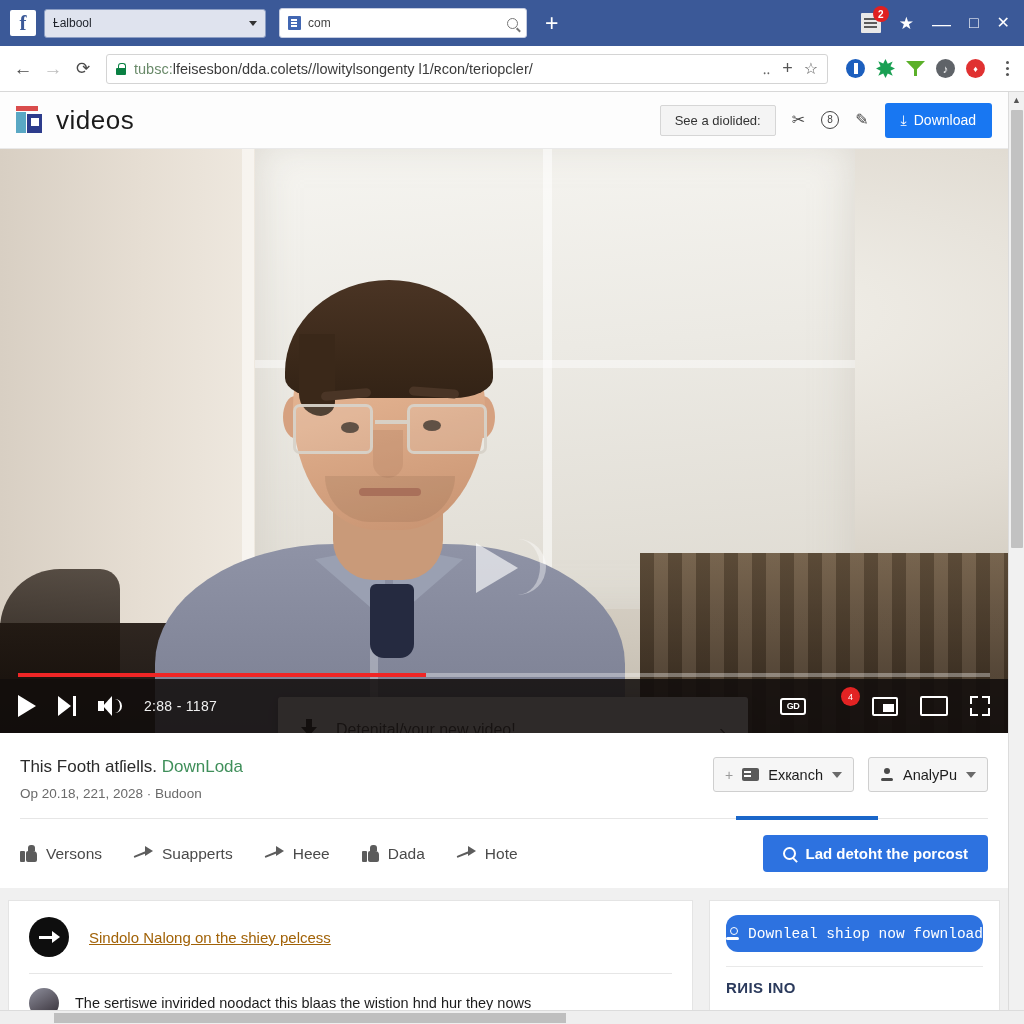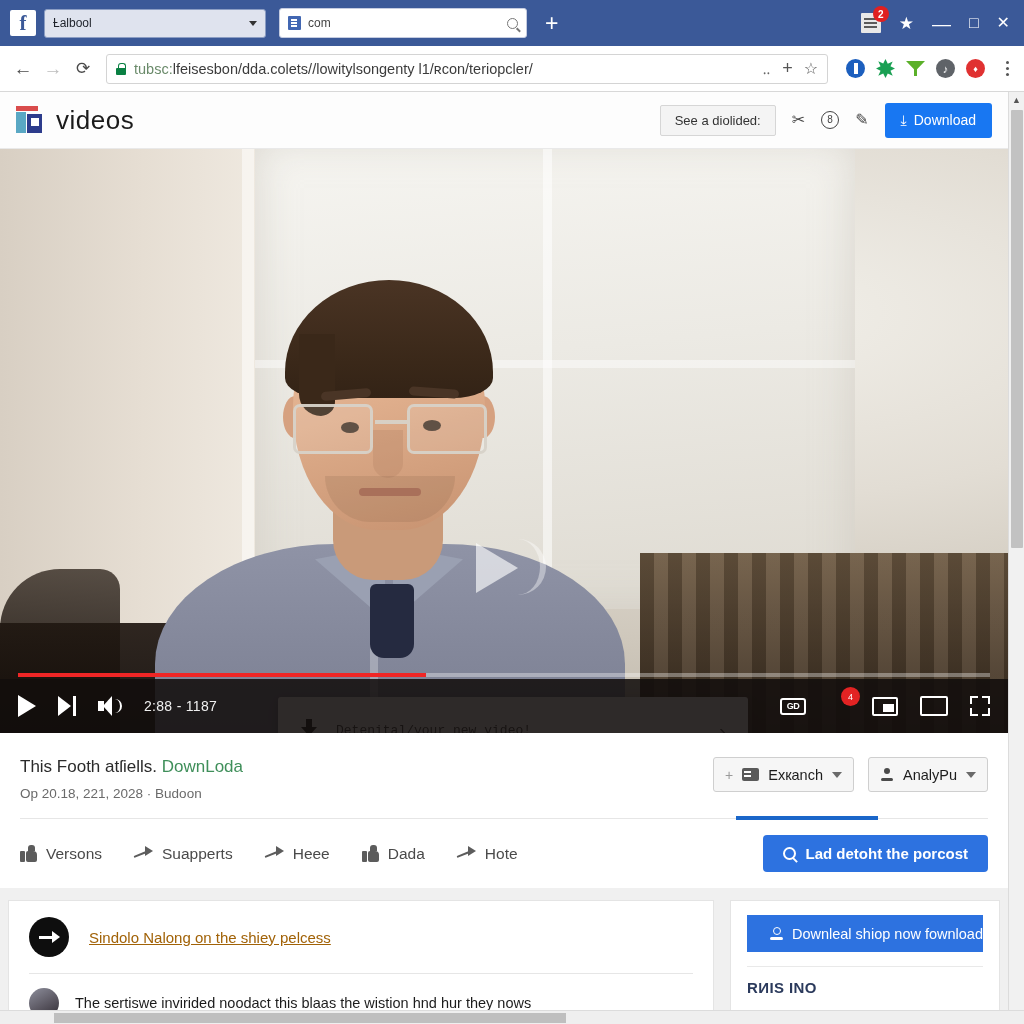--- a/index.html
+++ b/index.html
@@ -444,21 +444,21 @@
     width: 18px; height: 22px; position: relative; flex-shrink: 0;
   }
   .dl-arrow::before {
     content:""; position:absolute; left:6px; top:0; width:6px; height:9px; background:#1b1b1b;
   }
   .dl-arrow::after {
     content:""; position:absolute; left:1px; top:8px;
     border-left: 8px solid transparent; border-right: 8px solid transparent;
     border-top: 9px solid #1b1b1b;
   }
-  .promo-text { flex: 1; font-size: 13px; color: #3a3a3a; font-family: Liberation Mono, monospace; }
+  .promo-text { flex: 1; font-size: 16px; color: #3a3a3a; }
   .promo-chev { font-size: 21px; color: #555; line-height: 1; }
 
   
   .controls {
     position: absolute; left: 0; bottom: 0;
     width: 1008px; height: 54px;
     background: rgba(18,14,12,0.88);
   }
   .progress-track {
     position: absolute; left: 18px; top: -6px;
@@ -700,24 +700,24 @@
     flex: 1;
     margin-right: 8px;
     background: #fff;
     border: 1px solid #e4e4e4;
     padding: 14px 16px;
   }
   .btn-side {
     width: 100%;
     background: #2d72e0;
     color: #fff;
-    border: none; border-radius: 0;
+    border: none; border-radius: 12px;
     height: 37px;
     display: flex; align-items: center; justify-content: flex-end; gap: 9px;
-    font-size: 14.5px; white-space: nowrap;
+    font-size: 14.5px; white-space: nowrap; font-family: Liberation Mono, monospace;
   }
   .side-person {
     width: 13px; height: 14px; position: relative; flex-shrink: 0;
   }
   .side-person::before { content:""; position:absolute; left:3.5px; top:0; width:6px; height:6px; border-radius:50%; border:1.6px solid #fff; }
   .side-person::after { content:""; position:absolute; left:0; bottom:1px; width:13px; height:2.4px; background:#fff; border-radius:2px; }
   .side-div { border-top: 1px solid #e9e9e9; margin: 14px 0 12px 0; }
   .side-label { font-size: 15px; font-weight: bold; color: #2b3a5c; letter-spacing: 0.4px; }
 
   

